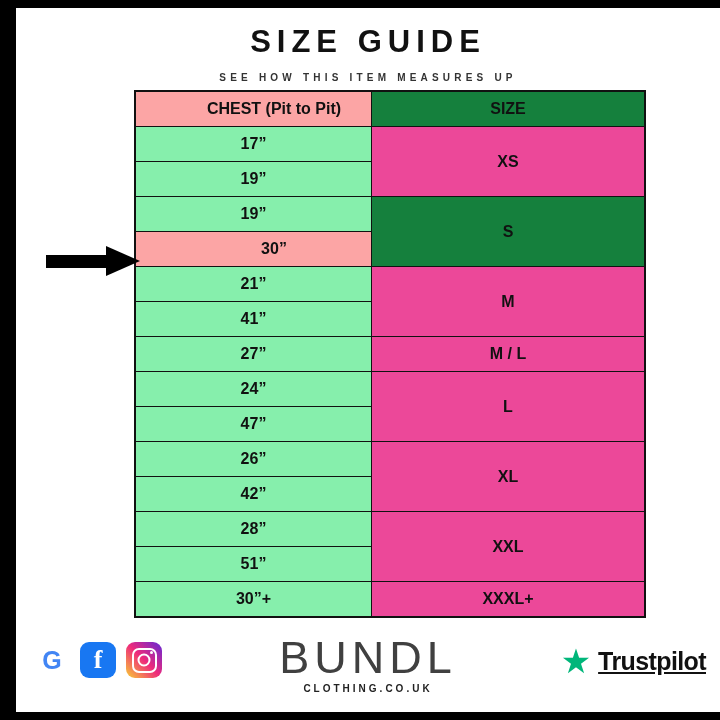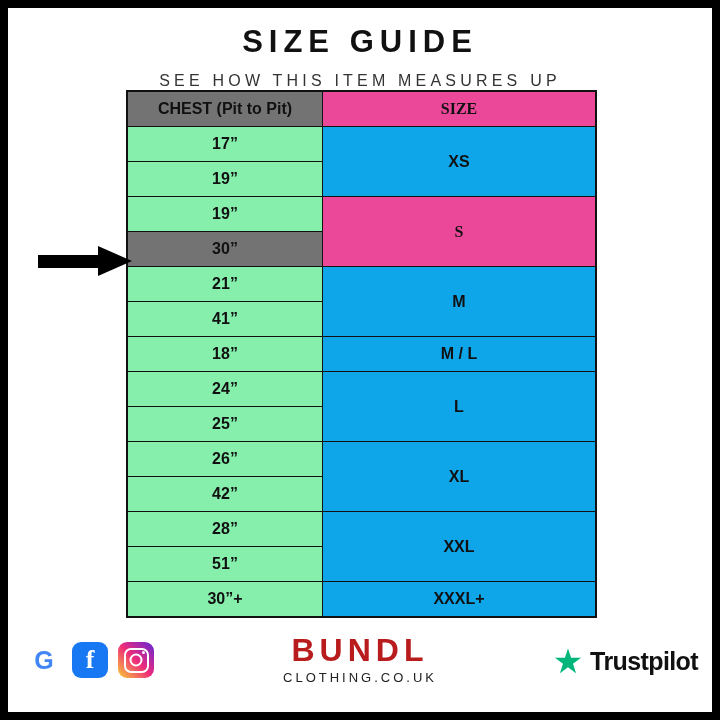--- a/index.html
+++ b/index.html
@@ -12,20 +12,21 @@
     background: #000000;
     font-family: "Liberation Sans", sans-serif;
     overflow: hidden;
   }
   #page {
     position: relative;
     width: 588px;
     height: 720px;
     background: #000000;
     box-sizing: border-box;
+    margin-left: 8px;
   }
   #card {
     position: absolute;
     left: 8px;
     top: 8px;
     width: 704px;
     height: 704px;
     background: #ffffff;
     box-sizing: border-box;
   }
@@ -33,22 +34,22 @@
     text-align: center;
     font-size: 31px;
     font-weight: bold;
     letter-spacing: 6px;
     color: #111111;
     margin-top: 16px;
     font-family: "Liberation Sans", sans-serif;
   }
   .subtitle {
     text-align: center;
-    font-size: 16px;
-    font-weight: normal;
+    font-size: 10px;
+    font-weight: bold;
     letter-spacing: 4.2px;
     color: #333333;
     margin-top: 12px;
   }
   .table-wrap {
     position: absolute;
     left: 118px;
     top: 82px;
     width: 468px;
   }
@@ -71,30 +72,30 @@
   td.header-cell {
     background: #ffffff;
     font-size: 17px;
     height: 38px;
   }
   td.chest-cell {
     width: 194px;
     background: #86efac;
   }
   td.chest-cell.white {
-    background: #737373;
+    background: #fca5a5;
+    padding-left: 41px;
   }
   td.size-cell {
     width: 272px;
-    background: #0ea5e9;
+    background: #ec4899;
     font-size: 18px;
   }
   td.size-cell.white {
-    background: #ec4899;
-    font-family: Liberation Serif, serif;
+    background: #15803d;
   }
   
   .arrow {
     position: absolute;
     left: 30px;
     top: 238px;
     width: 94px;
     height: 30px;
   }
   .arrow .shaft {
@@ -184,29 +185,29 @@
     border-radius: 50%;
   }
   .brand {
     position: absolute;
     left: 0;
     right: 0;
     top: 0;
     text-align: center;
   }
   .brand-name {
-    font-size: 32px;
-    font-weight: bold;
+    font-size: 45px;
+    font-weight: normal;
     letter-spacing: 5px;
-    color: #b91c1c;
+    color: #404040;
     line-height: 1.05;
   }
   .brand-sub {
-    font-size: 13px;
-    font-weight: normal;
+    font-size: 10px;
+    font-weight: bold;
     letter-spacing: 3px;
     color: #222222;
     margin-top: 2px;
   }
   .trustpilot {
     position: absolute;
     right: 14px;
     top: 10px;
     display: flex;
     align-items: center;
@@ -215,20 +216,21 @@
   .tp-star {
     color: #00b67a;
     font-size: 34px;
     line-height: 1;
   }
   .tp-text {
     font-size: 25px;
     font-weight: bold;
     color: #111111;
     letter-spacing: -0.6px;
+    text-decoration: underline;
   }
 </style>
 </head>
 <body>
 
 <div id="page">
   <div id="card">
 
     <div class="title">SIZE GUIDE</div>
     <div class="subtitle">SEE HOW THIS ITEM MEASURES UP</div>
@@ -259,30 +261,30 @@
 
           <tr>
             <td class="chest-cell">21”</td>
             <td class="size-cell" rowspan="2">M</td>
           </tr>
           <tr>
             <td class="chest-cell">41”</td>
           </tr>
 
           <tr>
-            <td class="chest-cell">18”</td>
+            <td class="chest-cell">27”</td>
             <td class="size-cell">M / L</td>
           </tr>
 
           <tr>
             <td class="chest-cell">24”</td>
             <td class="size-cell" rowspan="2">L</td>
           </tr>
           <tr>
-            <td class="chest-cell">25”</td>
+            <td class="chest-cell">47”</td>
           </tr>
 
           <tr>
             <td class="chest-cell">26”</td>
             <td class="size-cell" rowspan="2">XL</td>
           </tr>
           <tr>
             <td class="chest-cell">42”</td>
           </tr>
 

